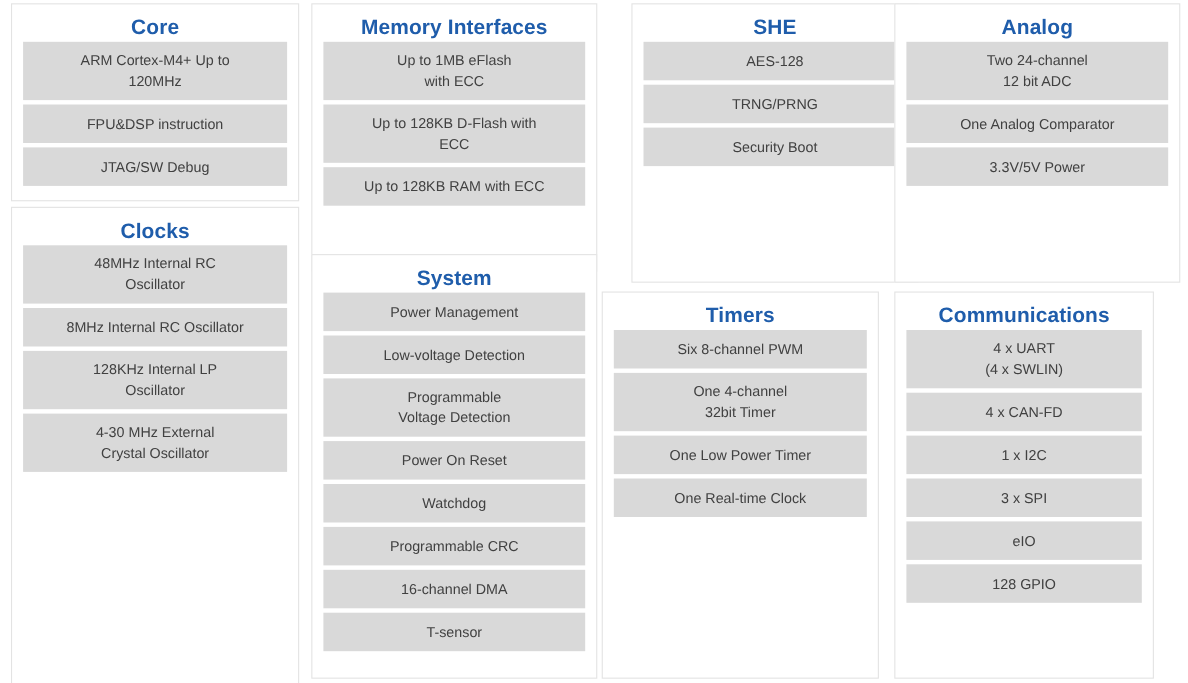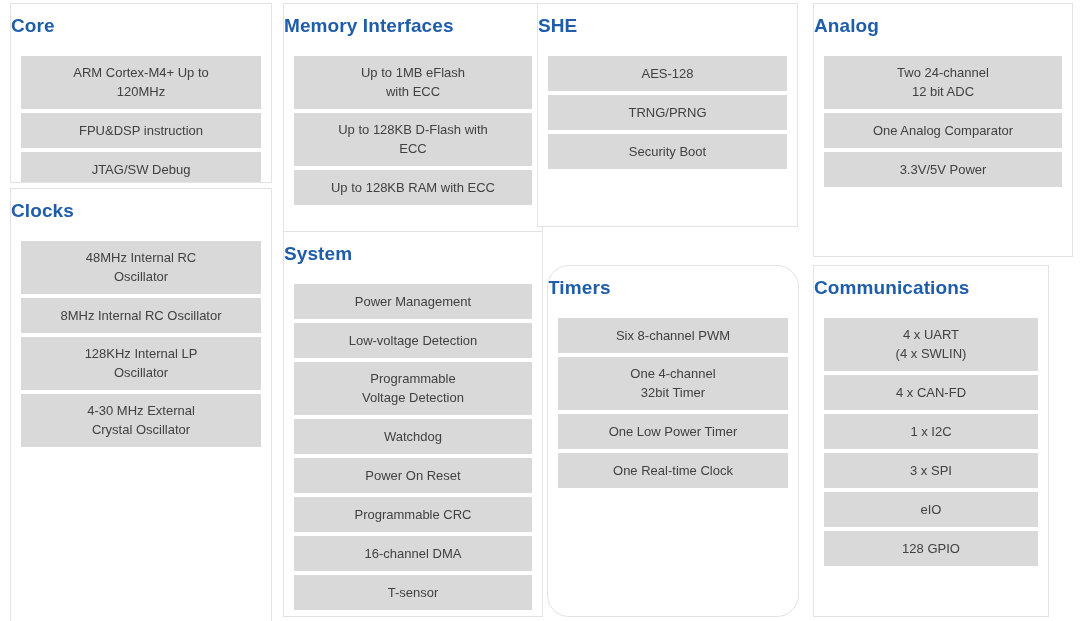--- a/index.html
+++ b/index.html
@@ -24,24 +24,24 @@
     position: absolute;
     background: #ffffff;
     border: 1px solid #e3e3e3;
     box-sizing: border-box;
     overflow: hidden;
   }
   .panel-title {
     color: #1f5dab;
     font-weight: bold;
     font-size: 19px;
-    text-align: left;
+    text-align: center;
     line-height: 1;
     padding-top: 12px;
-    padding-bottom: 21px;
+    padding-bottom: 3px;
     letter-spacing: 0.1px;
   }
   .panel-body {
     padding: 0 10px;
   }
   .item {
     background: #d9d9d9;
     color: #414141;
     font-size: 13px;
     text-align: center;
@@ -57,22 +57,22 @@
   }
   .item:last-child {
     margin-bottom: 1px;
   }
 
   
   #panel-core           { left: 10px;  top: 3px;   width: 262px; height: 180px; }
   #panel-clocks         { left: 10px;  top: 188px; width: 262px; height: 542px; }
   #panel-memory         { left: 283px; top: 3px;   width: 260px; height: 244px; }
   #panel-system         { left: 283px; top: 231px; width: 260px; height: 386px; }
-  #panel-she            { left: 537px; top: 3px;   width: 261px; height: 224px; }
-  #panel-timers         { left: 547px; top: 265px; width: 252px; height: 352px; border-radius: 22px; }
+  #panel-she            { left: 574px; top: 3px;   width: 261px; height: 254px; }
+  #panel-timers         { left: 547px; top: 265px; width: 252px; height: 352px; }
   #panel-analog         { left: 813px; top: 3px;   width: 260px; height: 254px; }
   #panel-communications { left: 813px; top: 265px; width: 236px; height: 352px; }
 </style>
 </head>
 <body>
 
 <div id="diagram">
 
   <section class="panel" id="panel-core">
     <div class="panel-title">Core</div>
@@ -101,22 +101,22 @@
         <div class="item">Up to 128KB RAM with ECC</div>
       </div>
   </section>
 
   <section class="panel" id="panel-system">
     <div class="panel-title">System</div>
     <div class="panel-body">
         <div class="item">Power Management</div>
         <div class="item">Low-voltage Detection</div>
         <div class="item two-line">Programmable<br>Voltage Detection</div>
+        <div class="item">Power On Reset</div>
         <div class="item">Watchdog</div>
-        <div class="item">Power On Reset</div>
         <div class="item">Programmable CRC</div>
         <div class="item">16-channel DMA</div>
         <div class="item">T-sensor</div>
       </div>
   </section>
 
   <section class="panel" id="panel-she">
     <div class="panel-title">SHE</div>
     <div class="panel-body">
         <div class="item">AES-128</div>

